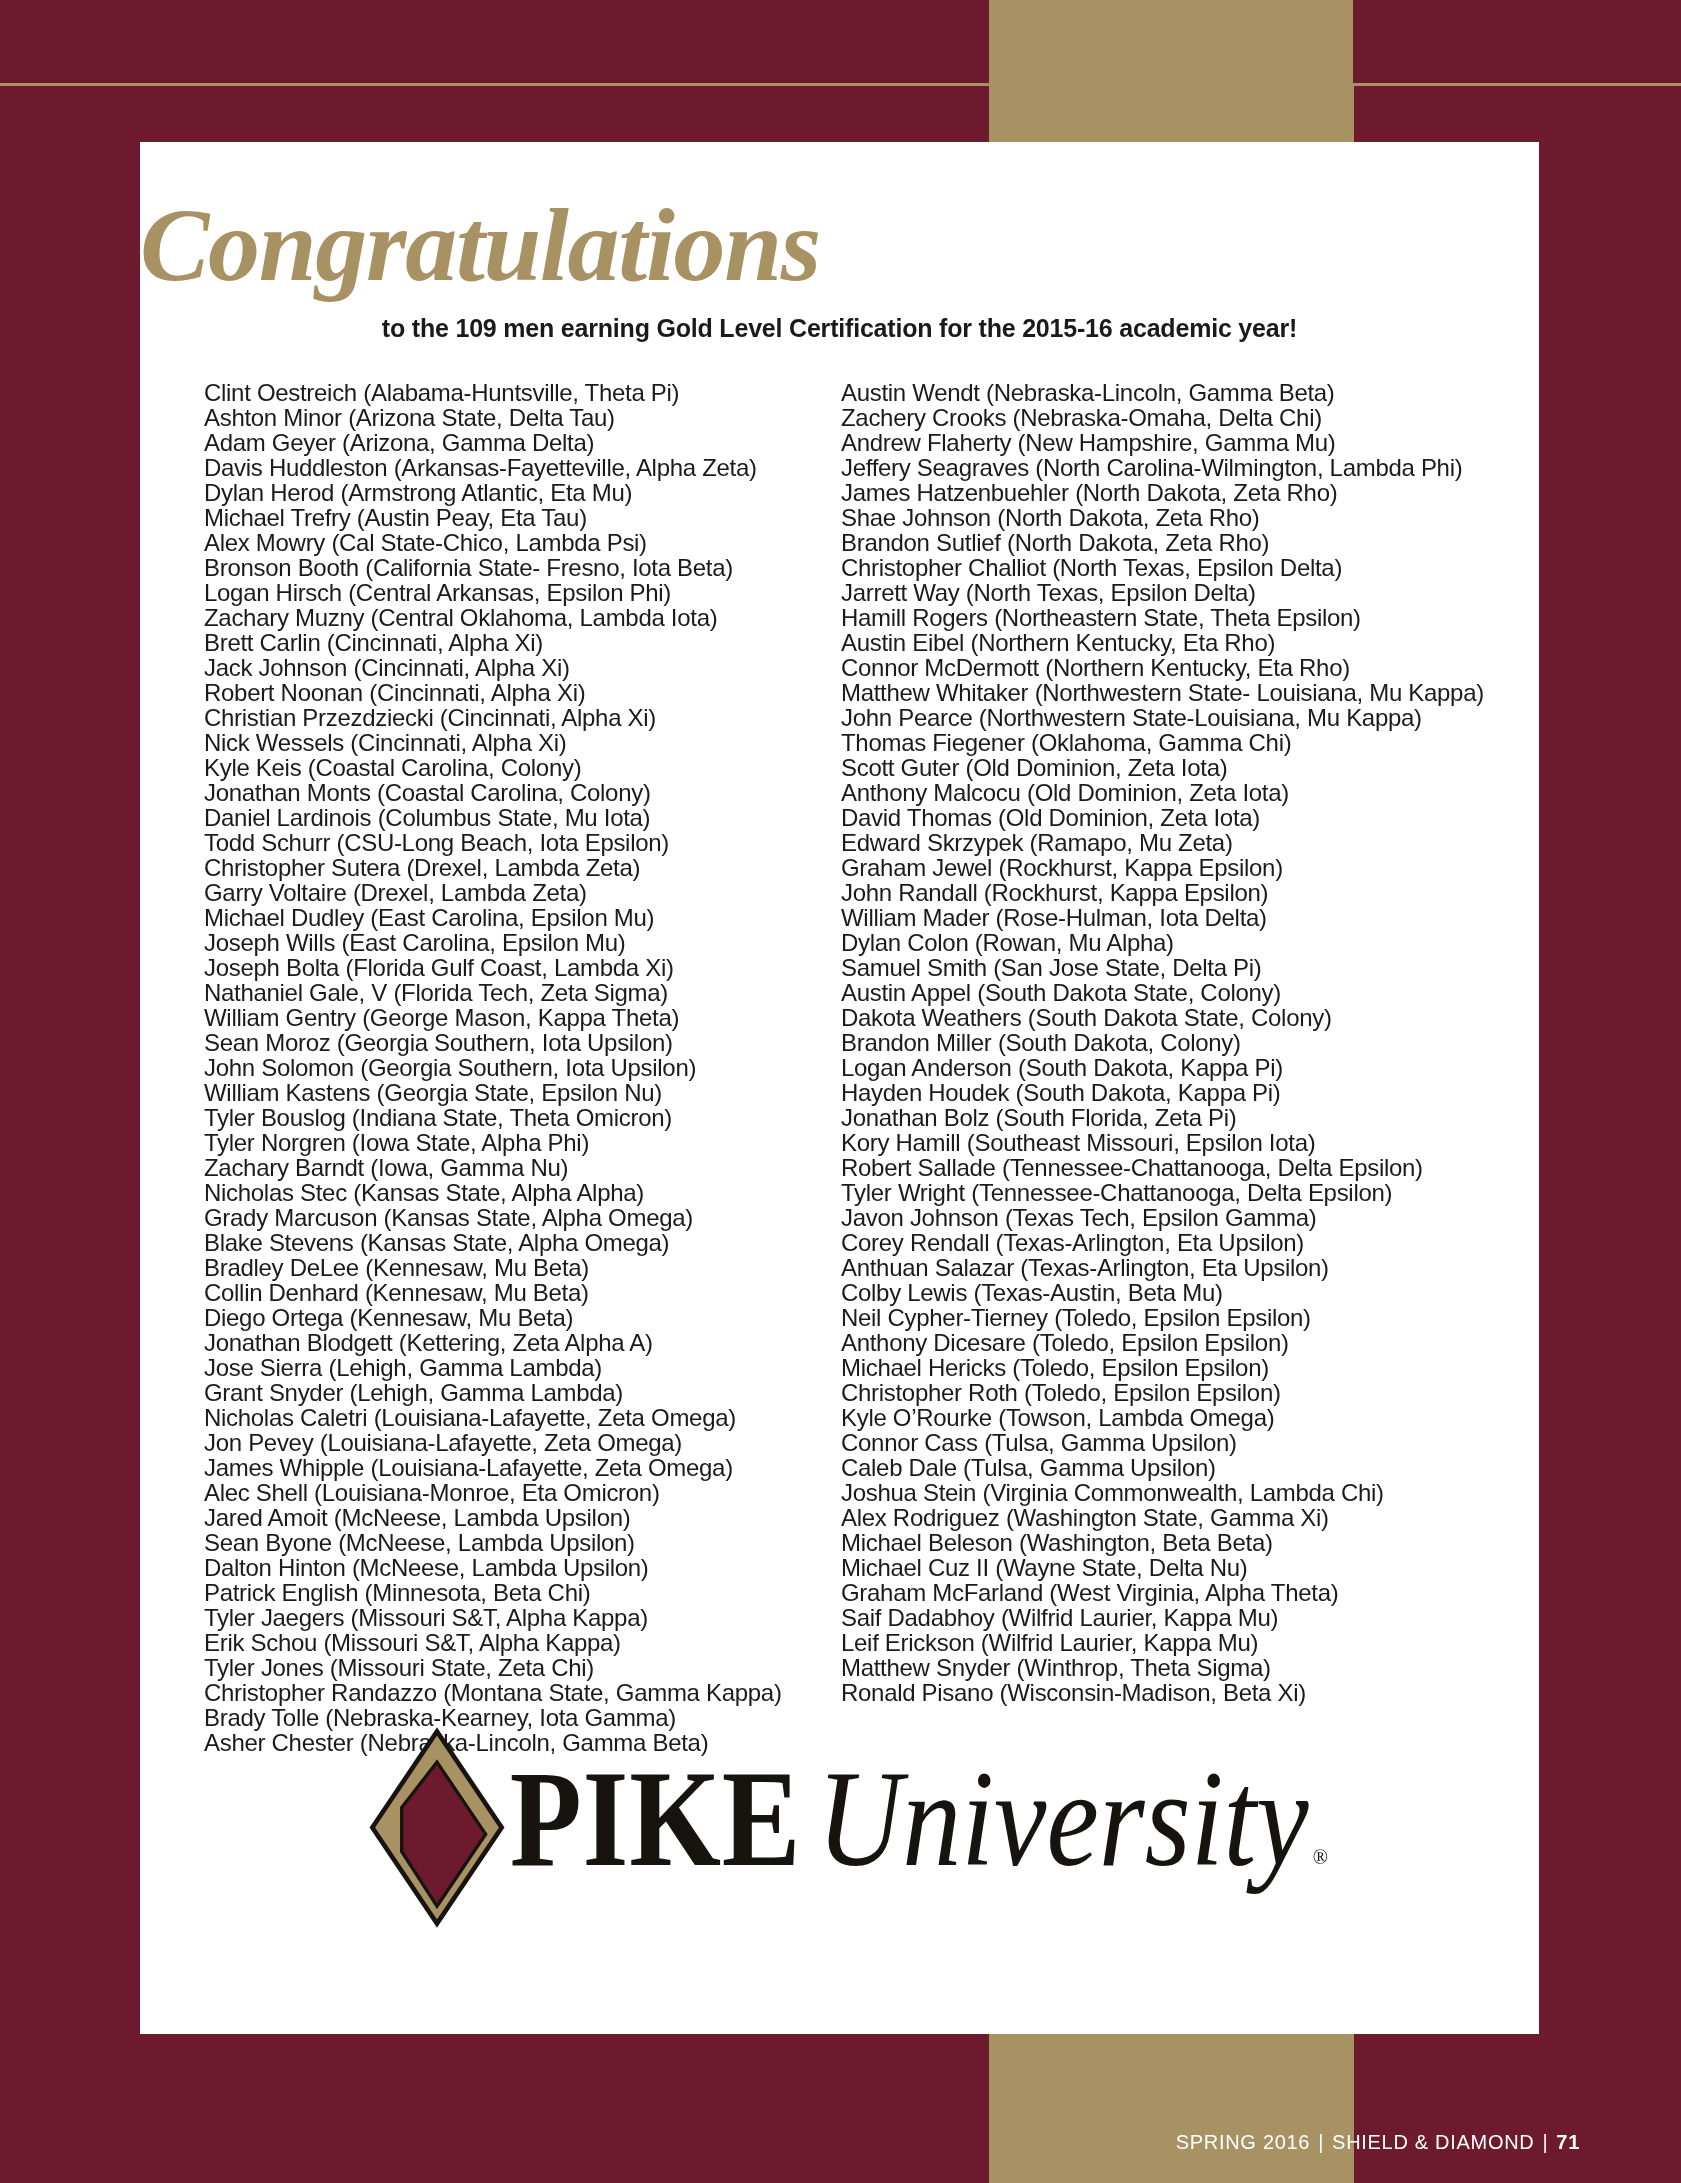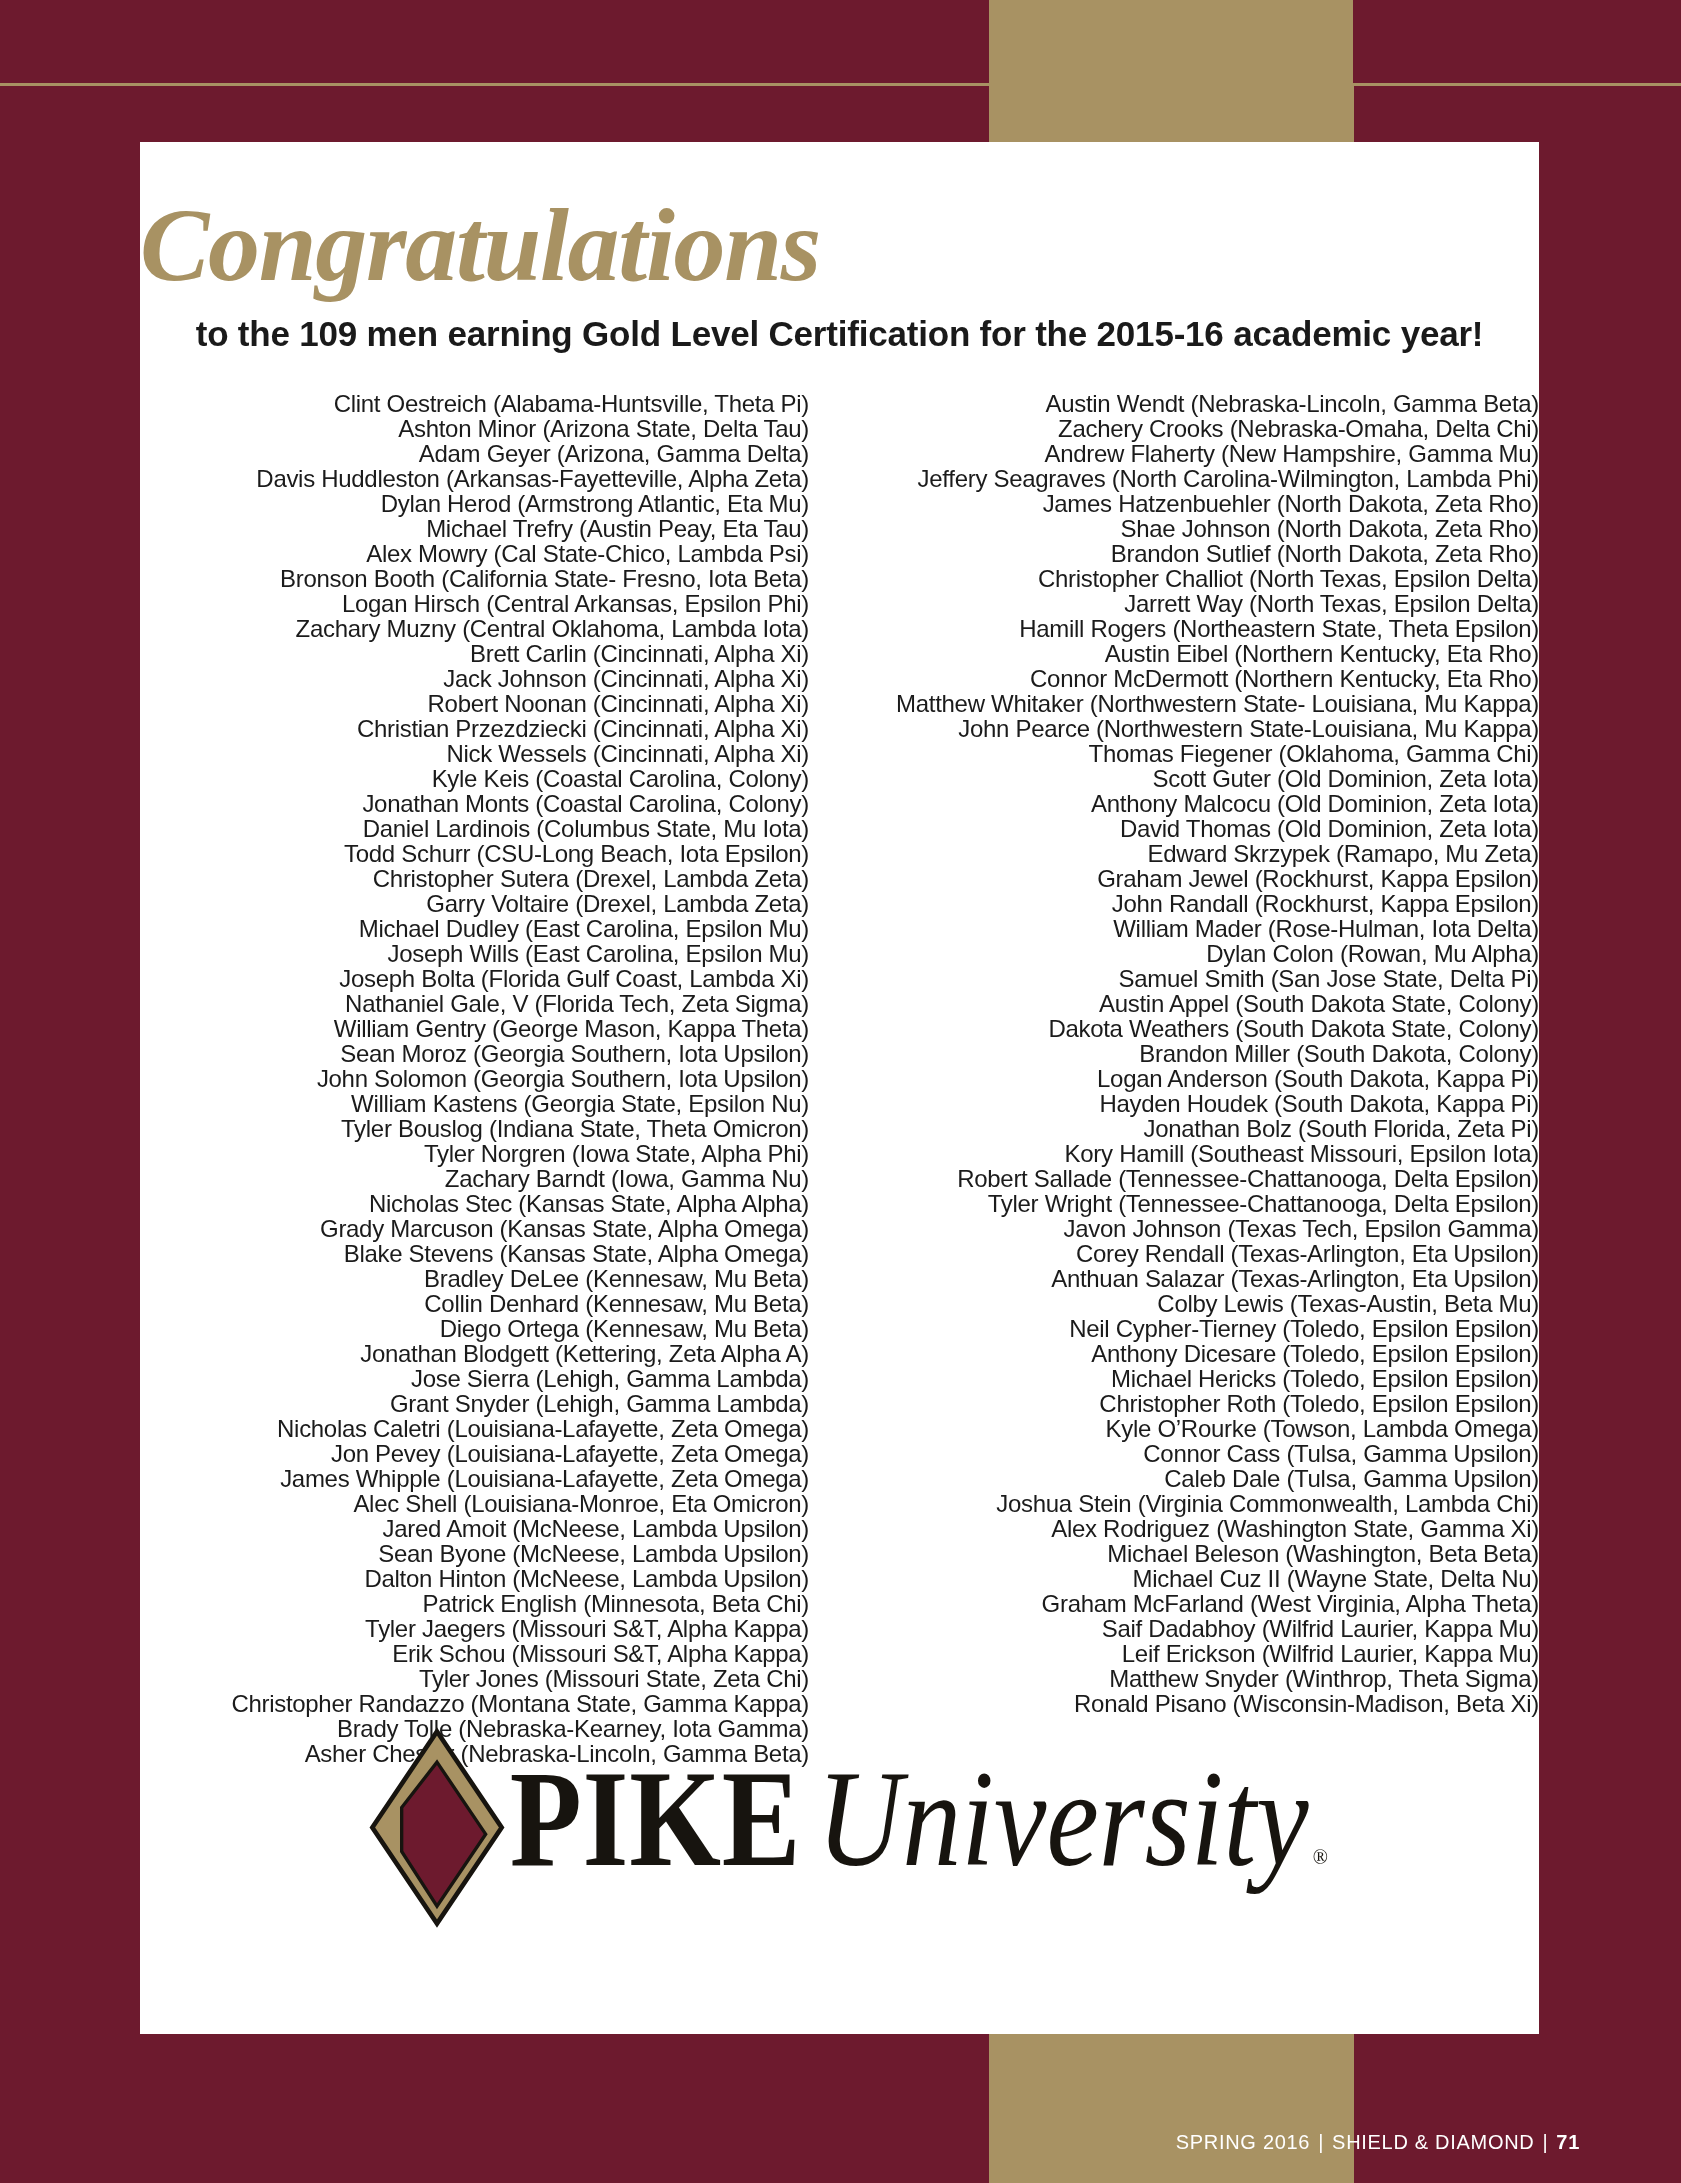--- a/index.html
+++ b/index.html
@@ -76,35 +76,34 @@
     line-height: 1.05;
     letter-spacing: -1.3px;
     color: #a89263;
   }
   .subhead {
     text-align: center;
     margin: 0;
     padding-top: 14.7px;
     font-family: "Liberation Sans", sans-serif;
     font-weight: bold;
-    font-size: 35px;
+    font-size: 25px;
     letter-spacing: -0.2px;
     color: #1a1a1a;
   }
 
   
   .names {
     display: flex;
     flex-direction: row;
     align-items: flex-start;
     padding: 37px 0 0 0;
   }
   .col {
     box-sizing: border-box;
-    text-align: right;
   }
   .col-left  { width: 669px; padding-left: 64px; }
   .col-right { width: 730px; padding-left: 32px; }
 
   .name-line {
     font-family: "Liberation Sans", sans-serif;
     font-size: 24px;
     line-height: 25px;
     color: #1b1b1b;
     white-space: nowrap;

